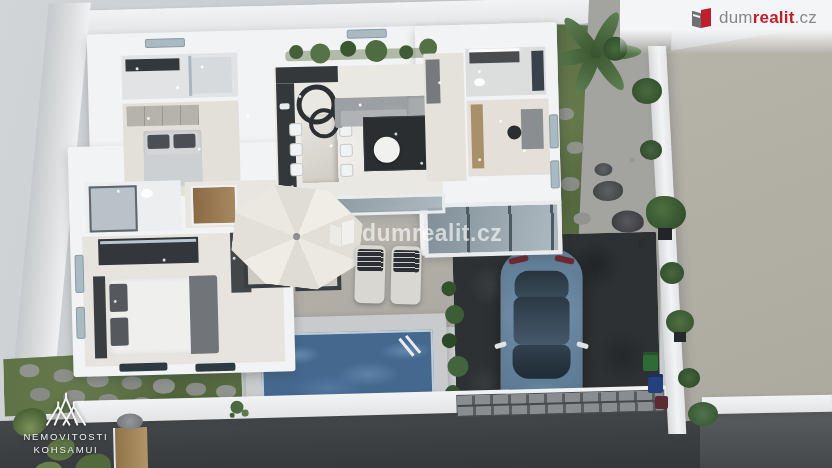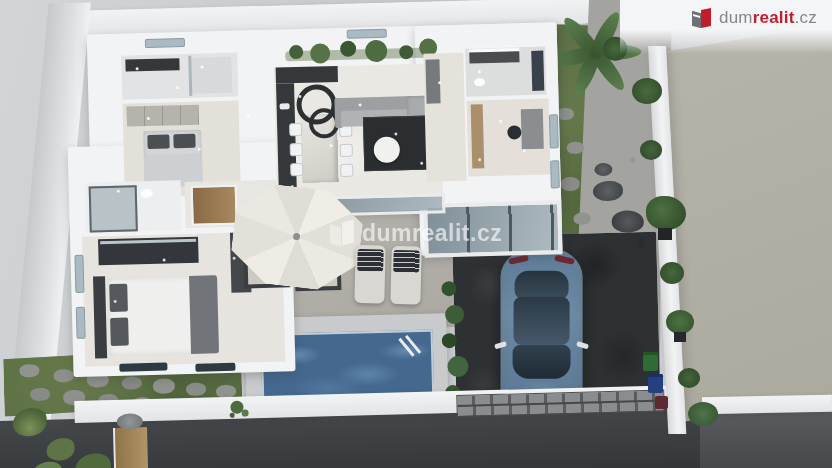--- a/index.html
+++ b/index.html
@@ -238,14 +238,28 @@
     <div style="position:relative;width:20px;height:24px;">
       <div class="a" style="left:0;top:6px;width:9px;height:15px;background:#6d7174;transform:skewY(16deg);"></div>
       <div class="a" style="left:1px;top:9px;width:7px;height:2px;background:#f5f6f7;transform:skewY(16deg);"></div>
       <div class="a" style="left:9px;top:3px;width:10px;height:18px;background:#bf1f2d;transform:skewY(-12deg);"></div>
     </div>
     <div class="brand-txt">
       <span style="color:#84888b;">dum</span><span style="color:#bf1f2d;font-weight:bold;">realit</span><span style="color:#84888b;">.cz</span>
     </div>
   </div>
 
+  <div class="a agency" style="left:16px;top:390px;width:100px;z-index:30;">
+    <svg width="52" height="40" viewBox="0 0 60 42" style="filter:drop-shadow(0 1px 2px rgba(0,0,0,.45));">
+      <g fill="none" stroke="#f4f6f7" stroke-width="2.2" stroke-linecap="round" stroke-linejoin="round">
+        <path d="M8,38 L21,17 L34,38"></path>
+        <path d="M17,38 L30,7 L43,38"></path>
+        <path d="M27,38 L39,17 L52,38"></path>
+        <path d="M30,7 V2"></path>
+          <path d="M21,17 V12"></path>
+          <path d="M39,17 V12"></path>
+      </g>
+    </svg>
+    <div class="t">NEMOVITOSTI</div>
+    <div class="t">KOHSAMUI</div>
+  </div>
 
 </div>
 
 </body></html>

